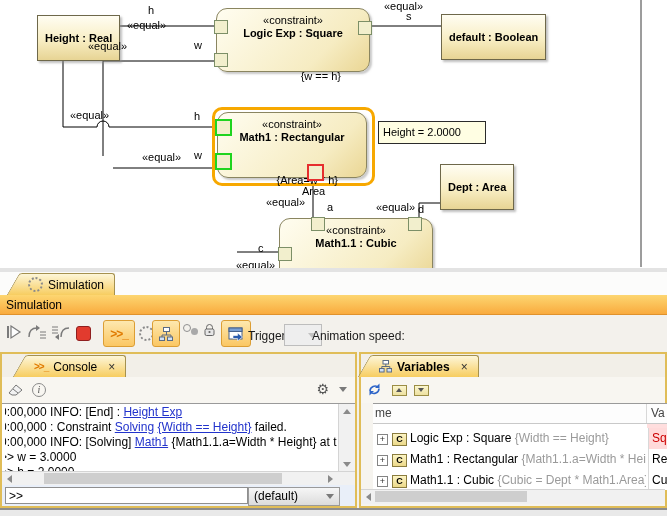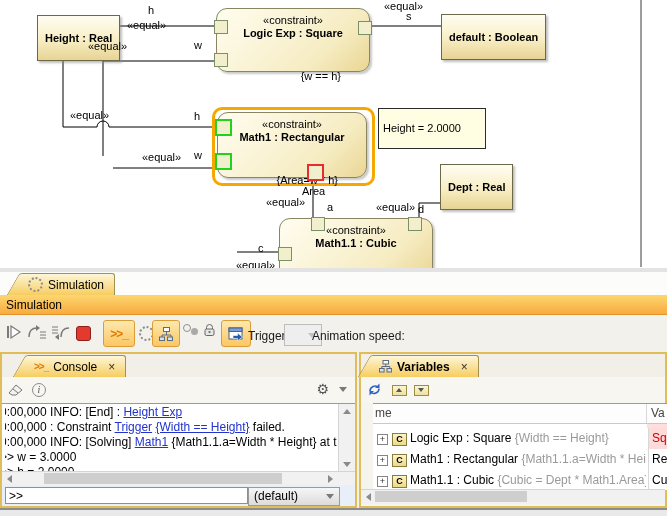--- a/index.html
+++ b/index.html
@@ -14,22 +14,22 @@
   .cblock{position:absolute;background:linear-gradient(135deg,#fffdf0 0%,#f6ecc2 70%,#ead694 100%);
         border:1px solid #8a8560;border-radius:11px;box-shadow:2px 2px 2px rgba(150,150,150,.5);}
   .cblock .stype{text-align:center;margin-top:5px;}
   .cblock .cname{text-align:center;font-weight:bold;margin-top:1px;white-space:nowrap;}
   .cblock .cexpr{position:absolute;right:28px;top:33px;white-space:nowrap;margin-top:28px;}
   .hilite{position:absolute;border:3px solid #f7a800;border-radius:10px;background:transparent;}
   .port{position:absolute;width:12px;height:12px;background:#f2efcd;border:1px solid #7c8f67;}
   .port.green{width:13px;height:13px;border:2px solid #1fd41f;}
   .port.red{width:13px;height:13px;border:2px solid #e62e2e;}
   .dlabel{position:absolute;white-space:nowrap;}
-  #tooltip{position:absolute;left:378px;top:108px;width:98px;background:#fffee3;border:1px solid #2b2b2b;
-           padding:12px 4px;line-height:15px;white-space:nowrap;}
+  #tooltip{position:absolute;left:378px;top:121px;width:98px;background:#fffee3;border:1px solid #2b2b2b;
+           padding:3px 4px;line-height:15px;white-space:nowrap;}
   
   #panel{position:absolute;left:0;top:268px;width:667px;height:248px;background:#f3f1ec;}
   #topstrip{position:absolute;left:0;top:0;width:667px;height:4px;background:#e3e3e3;}
   #tabrow{position:absolute;left:0;top:4px;width:667px;height:23px;background:#fcfcfb;}
   .ftab{position:absolute;bottom:0;height:21px;padding:0 10px 0 6px;
         background:linear-gradient(180deg,#fdf6d8 0%,#f7cd60 100%);
         border:1px solid #a5914f;border-bottom:none;border-left:none;border-radius:0 3px 0 0;
         display:flex;align-items:center;gap:5px;font-size:12px;}
   .ftab::before{content:"";position:absolute;left:-9px;top:-1px;bottom:0;width:16px;
         background:linear-gradient(180deg,#fdf6d8 0%,#f7cd60 100%);
@@ -123,21 +123,21 @@
         <path d="M370,26 H441"></path>
         <path d="M641,0 V267" stroke="#3a3a3a"></path>
         <path d="M313,184 V218"></path>
         <path d="M477,186 V203 H419 V218"></path>
         <path d="M237,252 H279"></path>
       </g>
     </svg>
 
     <div class="vbox" style="left:37px;top:15px;">Height : Real</div>
     <div class="vbox" style="left:441px;top:14px;">default : Boolean</div>
-    <div class="vbox" style="left:440px;top:164px;">Dept : Real</div>
+    <div class="vbox" style="left:440px;top:164px;">Dept : Area</div>
 
     <div class="cblock" style="left:216px;top:8px;width:152px;height:62px;">
       <div class="stype">«constraint»</div>
       <div class="cname">Logic Exp : Square</div>
       <div class="cexpr">{w == h}</div>
       <div class="port" style="left:-3px;top:11px;"></div>
       <div class="port" style="left:-3px;top:44px;"></div>
       <div class="port" style="right:-3px;top:12px;"></div>
     </div>
 
@@ -282,21 +282,21 @@
         <div class="tbtn" style="right:26px;top:4px;">
           <span class="gearglyph">⚙</span>
         </div>
         <div class="tbtn" style="right:8px;top:10px;">
           <span class="chev"></span>
         </div>
       </div>
       <div id="ctextwrap">
         <div id="cout">
             <div class="console-line"><span>0:00,000 INFO: [End] : </span><span class="clink">Height Exp</span></div>
-            <div class="console-line"><span>0:00,000 : Constraint </span><span class="clink">Trigger</span><span> </span><span class="clink">{Width == Height}</span><span> failed.</span></div>
+            <div class="console-line"><span>0:00,000 : Constraint </span><span class="clink">Solving</span><span> </span><span class="clink">{Width == Height}</span><span> failed.</span></div>
             <div class="console-line"><span>0:00,000 INFO: [Solving] </span><span class="clink">Math1</span><span> {Math1.1.a=Width * Height} at time</span></div>
             <div class="console-line"><span>&gt;&gt; w = 3.0000</span></div>
             <div class="console-line"><span>&gt;&gt; h = 2.0000</span></div>
           </div>
         <div class="vscroll">
           <span class="sarrow up"></span>
           <span class="sarrow down"></span>
         </div>
       </div>
       <div class="hscroll" id="chscroll">

